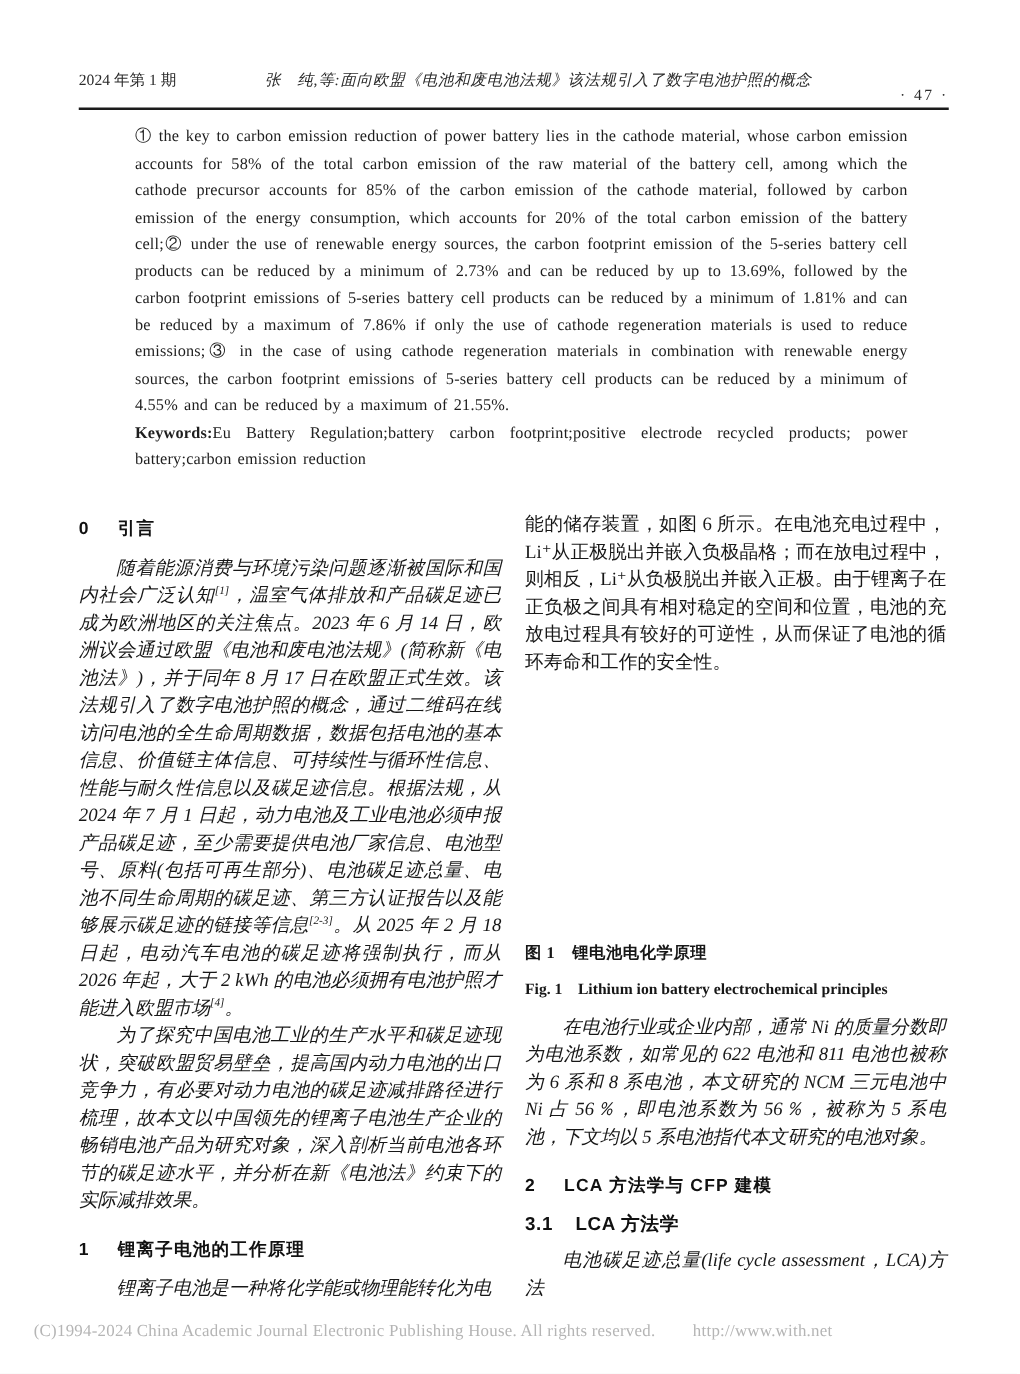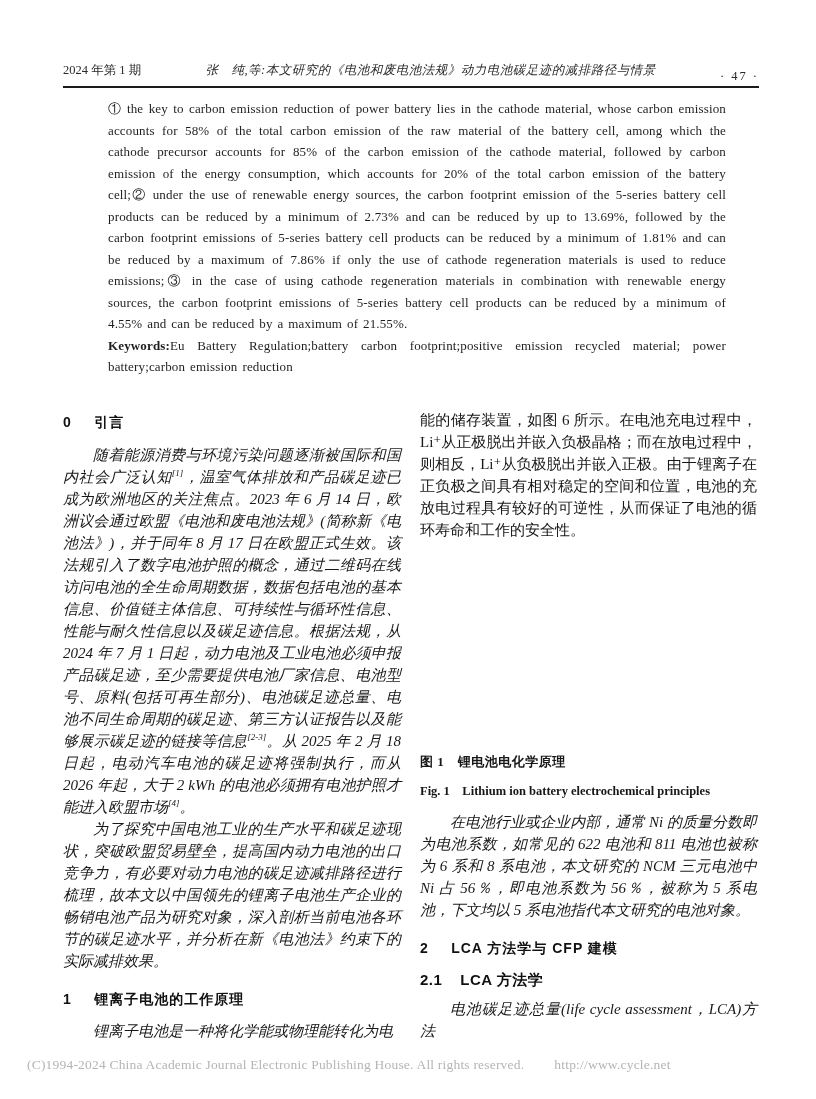--- a/index.html
+++ b/index.html
@@ -9,21 +9,21 @@
     width:816px;height:1099px;
     margin:0 auto;
     background:#ffffff;
     color:#1c1c1c;
     font-family:"Liberation Serif","DejaVu Serif",serif;
     overflow:hidden;
   }
   
   .page-header{
     position:absolute;top:56px;left:63px;right:57px;
-    display:flex;align-items:center;
+    display:flex;align-items:flex-start;
     font-size:12.5px;color:#2a2a2a;
   }
   .issue{white-space:nowrap;}
   .running-title{
     flex:1;text-align:center;
     font-style:italic;
     font-size:12.5px;
     letter-spacing:0.5px;
     padding:0 10px;
     white-space:nowrap;overflow:hidden;
@@ -83,28 +83,28 @@
   }
   .footer-url{margin-left:30px;}
 </style>
 </head>
 <body>
 
 <div class="page">
 
   <header class="page-header">
     <span class="issue">2024 年第 1 期</span>
-    <span class="running-title">张　纯,等:本文研究的《电池和废电池法规》动力电池碳足迹的减排路径与情景</span>
+    <span class="running-title">张　纯,等:面向欧盟《电池和废电池法规》该法规引入了数字电池护照的概念</span>
     <span class="page-marker">· 47 ·</span>
   </header>
   <div class="header-rule"></div>
 
   <section class="abstract">
     <p class="abstract-text">① the key to carbon emission reduction of power battery lies in the cathode material, whose carbon emission accounts for 58% of the total carbon emission of the raw material of the battery cell, among which the cathode precursor accounts for 85% of the carbon emission of the cathode material, followed by carbon emission of the energy consumption, which accounts for 20% of the total carbon emission of the battery cell;② under the use of renewable energy sources, the carbon footprint emission of the 5-series battery cell products can be reduced by a minimum of 2.73% and can be reduced by up to 13.69%, followed by the carbon footprint emissions of 5-series battery cell products can be reduced by a minimum of 1.81% and can be reduced by a maximum of 7.86% if only the use of cathode regeneration materials is used to reduce emissions;③ in the case of using cathode regeneration materials in combination with renewable energy sources, the carbon footprint emissions of 5-series battery cell products can be reduced by a minimum of 4.55% and can be reduced by a maximum of 21.55%.</p>
-    <p class="keywords"><b class="kw-label">Keywords:</b><span>Eu Battery Regulation;battery carbon footprint;positive emission recycled material; power battery;carbon emission reduction</span></p>
+    <p class="keywords"><b class="kw-label">Keywords:</b><span>Eu Battery Regulation;battery carbon footprint;positive electrode recycled products; power battery;carbon emission reduction</span></p>
   </section>
 
   <div class="col col-left">
     <h2 class="h-sec"><span class="h-num">0</span><span>引言</span></h2>
 
     <p class="body-p indent"><span>随着能源消费与环境污染问题逐渐被国际和国内社会广泛认知</span><sup class="ref">[1]</sup><span>，温室气体排放和产品碳足迹已成为欧洲地区的关注焦点。2023 年 6 月 14 日，欧洲议会通过欧盟《电池和废电池法规》(简称新《电池法》)，并于同年 8 月 17 日在欧盟正式生效。该法规引入了数字电池护照的概念，通过二维码在线访问电池的全生命周期数据，数据包括电池的基本信息、价值链主体信息、可持续性与循环性信息、性能与耐久性信息以及碳足迹信息。根据法规，从 2024 年 7 月 1 日起，动力电池及工业电池必须申报产品碳足迹，至少需要提供电池厂家信息、电池型号、原料(包括可再生部分)、电池碳足迹总量、电池不同生命周期的碳足迹、第三方认证报告以及能够展示碳足迹的链接等信息</span><sup class="ref">[2-3]</sup><span>。从 2025 年 2 月 18 日起，电动汽车电池的碳足迹将强制执行，而从 2026 年起，大于 2 kWh 的电池必须拥有电池护照才能进入欧盟市场</span><sup class="ref">[4]</sup><span>。</span></p>
 
     <p class="body-p indent">为了探究中国电池工业的生产水平和碳足迹现状，突破欧盟贸易壁垒，提高国内动力电池的出口竞争力，有必要对动力电池的碳足迹减排路径进行梳理，故本文以中国领先的锂离子电池生产企业的畅销电池产品为研究对象，深入剖析当前电池各环节的碳足迹水平，并分析在新《电池法》约束下的实际减排效果。</p>
 
     <h2 class="h-sec mid"><span class="h-num">1</span><span>锂离子电池的工作原理</span></h2>
@@ -117,22 +117,22 @@
 
     <div class="figure-space"></div>
 
     <p class="fig-cap zh">图 1　锂电池电化学原理</p>
     <p class="fig-cap en">Fig. 1　Lithium ion battery electrochemical principles</p>
 
     <p class="body-p indent after-fig">在电池行业或企业内部，通常 Ni 的质量分数即为电池系数，如常见的 622 电池和 811 电池也被称为 6 系和 8 系电池，本文研究的 NCM 三元电池中 Ni 占 56％，即电池系数为 56％，被称为 5 系电池，下文均以 5 系电池指代本文研究的电池对象。</p>
 
     <h2 class="h-sec mid"><span class="h-num">2</span><span>LCA 方法学与 CFP 建模</span></h2>
 
-    <h3 class="h-sub"><span class="h-num2">2.1</span><span>LCA 方法学</span></h3>
+    <h3 class="h-sub"><span class="h-num2">3.1</span><span>LCA 方法学</span></h3>
 
     <p class="body-p indent">电池碳足迹总量(life cycle assessment，LCA)方法</p>
   </div>
 
   <footer class="page-footer">
-    <span>(C)1994-2024 China Academic Journal Electronic Publishing House. All rights reserved.</span><span class="footer-url">http://www.cycle.net</span>
+    <span>(C)1994-2024 China Academic Journal Electronic Publishing House. All rights reserved.</span><span class="footer-url">http://www.with.net</span>
   </footer>
 
 </div>
 
 </body></html>

